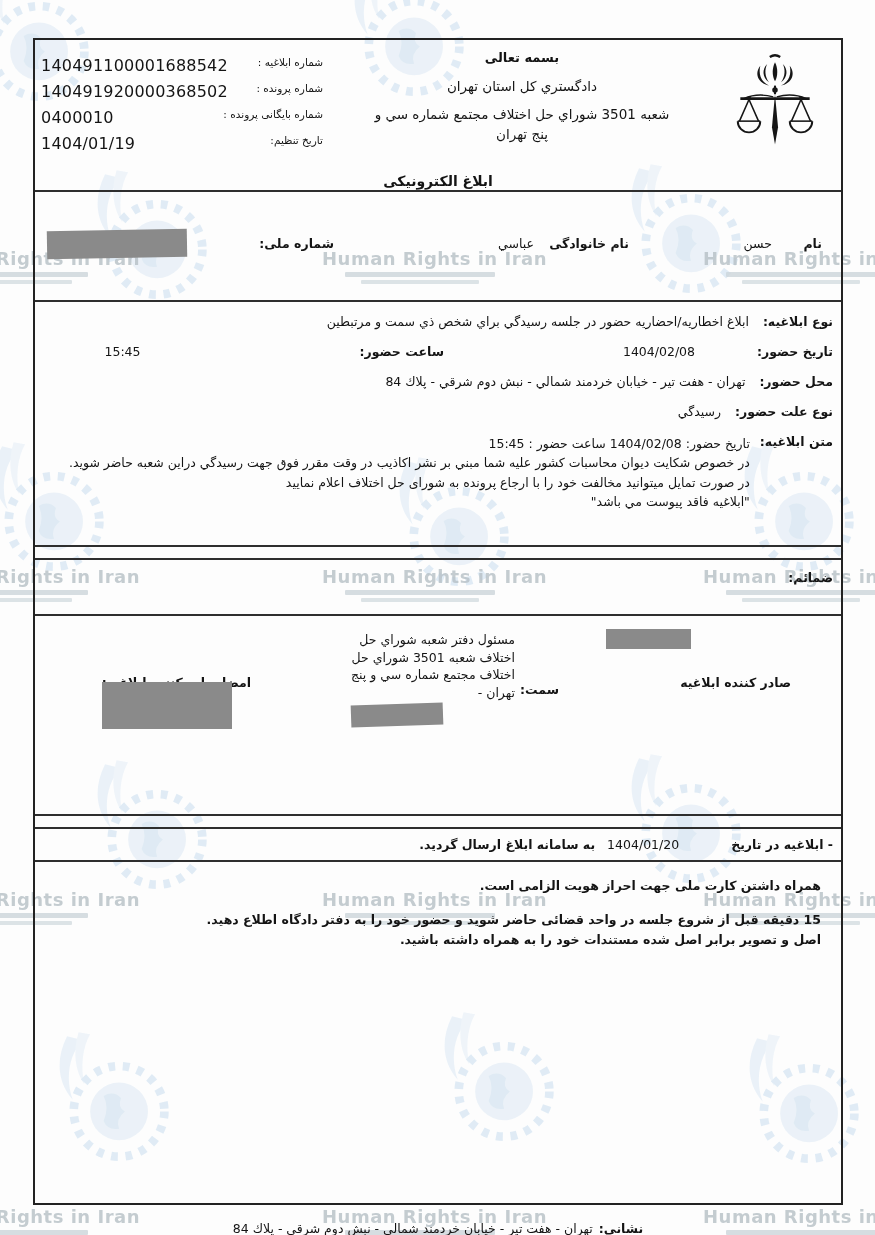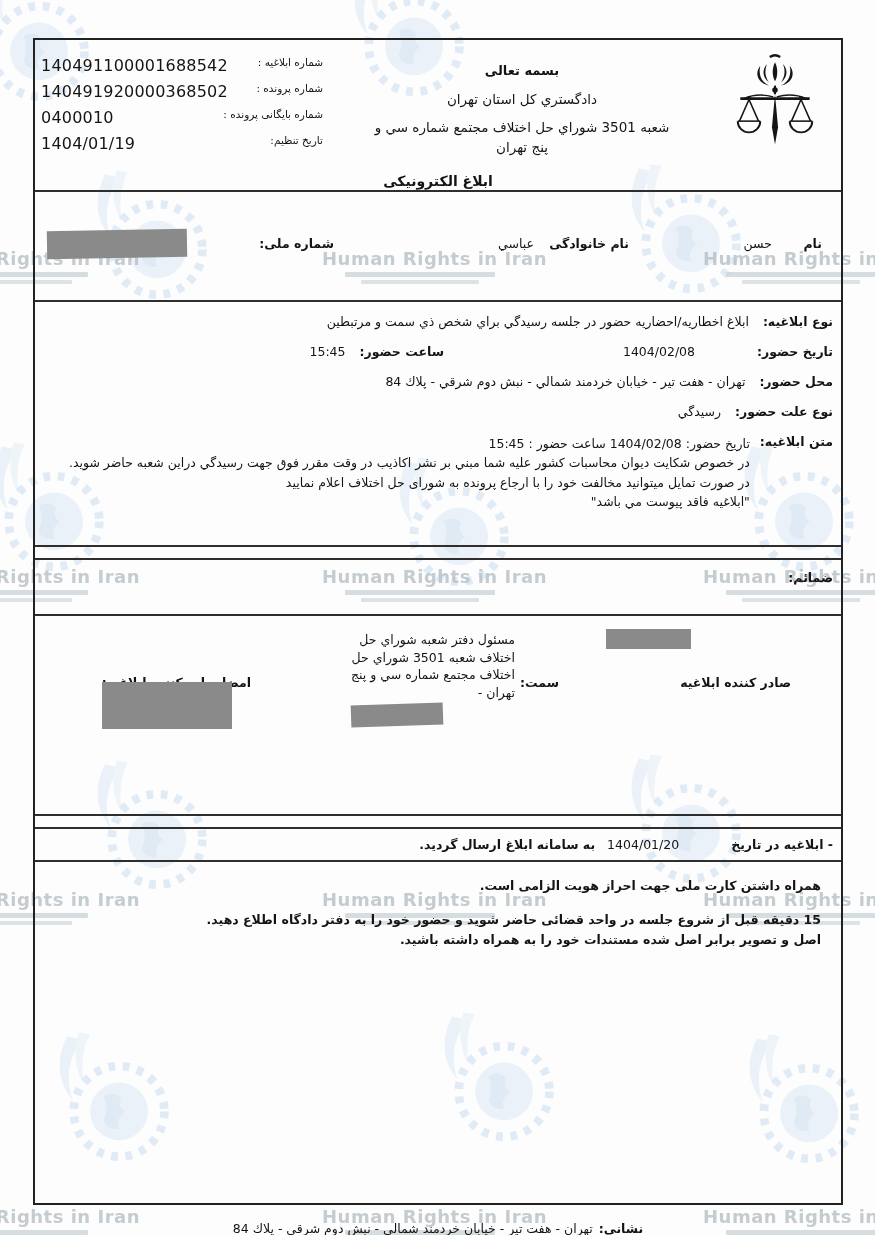--- a/index.html
+++ b/index.html
@@ -29,21 +29,21 @@
     direction: rtl;
     z-index: 2;
     font-size: 12.5px;
   }
   .sec { border-bottom: 2px solid #2e2e2e; }
 
   
   .hdr-wrap { height: 152px; display: flex; flex-direction: column; }
   .hdr-top { flex: 1; display: flex; }
   .hdr-emblem { width: 132px; display: flex; justify-content: center; padding-top: 5px; }
-  .hdr-center { flex: 1; text-align: center; padding-top: 23px; }
+  .hdr-center { flex: 1; text-align: center; padding-top: 10px; }
   .basmala { font-weight: bold; font-size: 13px; }
   .org { font-size: 13.5px; margin-top: 13px; }
   .branch { font-size: 13.5px; width: 305px; margin: 11px auto 0; line-height: 1.45; }
   .hdr-fields { width: 300px; padding: 16px 12px 0 6px; }
   .hf-row { display: flex; direction: ltr; margin-bottom: 7px; }
   .hf-value { flex: 1; text-align: left; font-size: 16px; letter-spacing: .2px; }
   .hf-label { width: 128px; text-align: right; direction: rtl; font-size: 10.5px; }
   .doc-title { text-align: center; font-weight: bold; font-size: 14px; padding-bottom: 4px; }
 
   
@@ -52,21 +52,21 @@
   .sec-name .val { position: absolute; top: 44px; white-space: nowrap; }
 
   .redact { background: #8a8a8a; position: absolute; }
 
   
   .sec-details { height: 245px; padding: 12px 8px 0; }
   .d-row { margin-bottom: 15px; }
   .d-lbl { font-weight: bold; margin-left: 10px; white-space: nowrap; }
   .gap-a { margin-right: 48px; }
   .gap-b { margin-right: 175px; }
-  .gap-c { }
+  .gap-c { margin-right: 205px; }
   .metn { display: flex; }
   .metn-body { flex: 1; line-height: 1.55; }
 
   
   .sec-attach { height: 56px; padding: 10px 8px 0; font-weight: bold; }
 
   
   .sec-issuer { height: 200px; position: relative; }
   .sec-issuer .abs { position: absolute; white-space: nowrap; margin-top: 44px; }
   .pos-val { position: absolute; width: 172px; line-height: 1.4; text-align: right; }
@@ -357,21 +357,21 @@
 
   <div class="strip sec"></div>
 
   <div class="sec sec-attach">
     <span>ضمائم:</span>
   </div>
 
   <div class="sec sec-issuer">
     <span class="abs d-lbl" style="right:50px; top:15px">صادر کننده ابلاغیه</span>
     <div class="redact" style="right:150px; top:13px; width:85px; height:20px;"></div>
-    <span class="abs d-lbl" style="right:282px; top:15px">سمت:</span>
+    <span class="abs d-lbl" style="right:282px; top:22px">سمت:</span>
     <div class="pos-val" style="right:326px; top:15px">مسئول دفتر شعبه شوراي حل اختلاف شعبه 3501 شوراي حل اختلاف مجتمع شماره سي و پنج تهران -</div>
     <div class="redact" style="right:398px; top:88px; width:92px; height:22px; transform:rotate(-2deg);"></div>
     <span class="abs d-lbl" style="right:590px; top:15px">امضا صادر کننده ابلاغیه:</span>
     <div class="redact" style="left:67px; top:66px; width:130px; height:47px;"></div>
   </div>
 
   <div class="strip sec"></div>
 
   <div class="sec sec-sent">
     <span class="d-lbl">- ابلاغیه در تاریخ</span>

